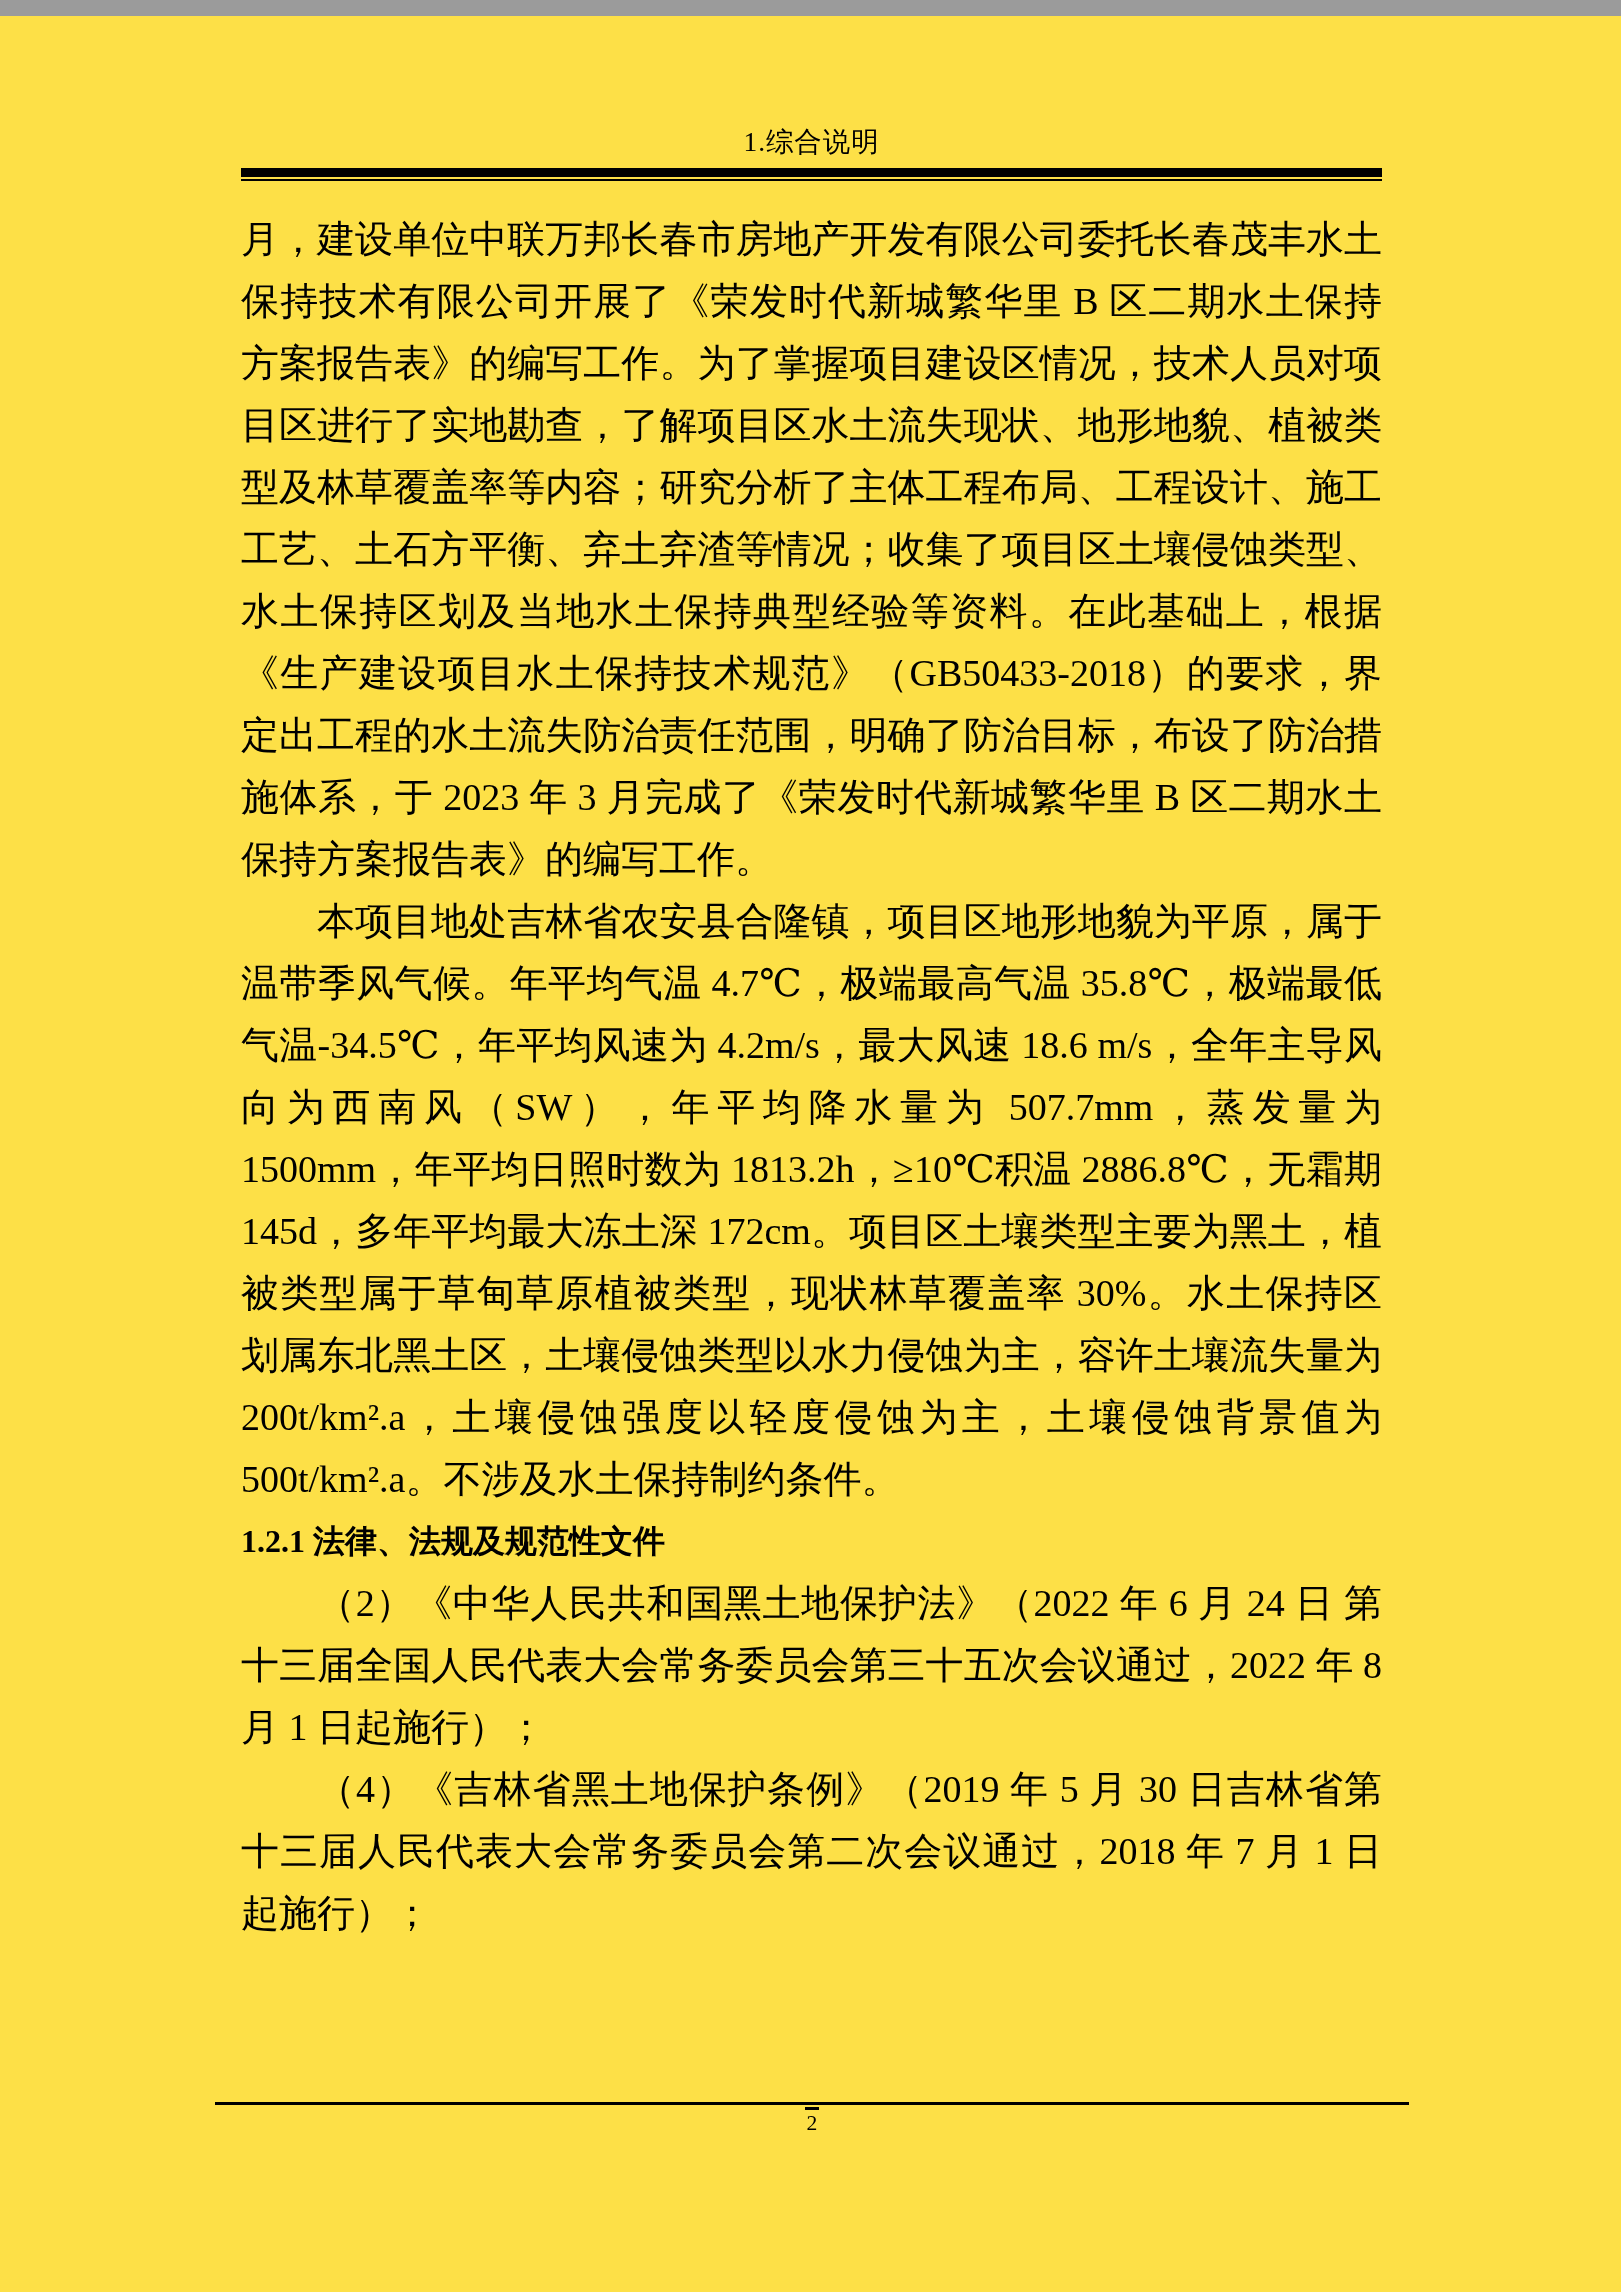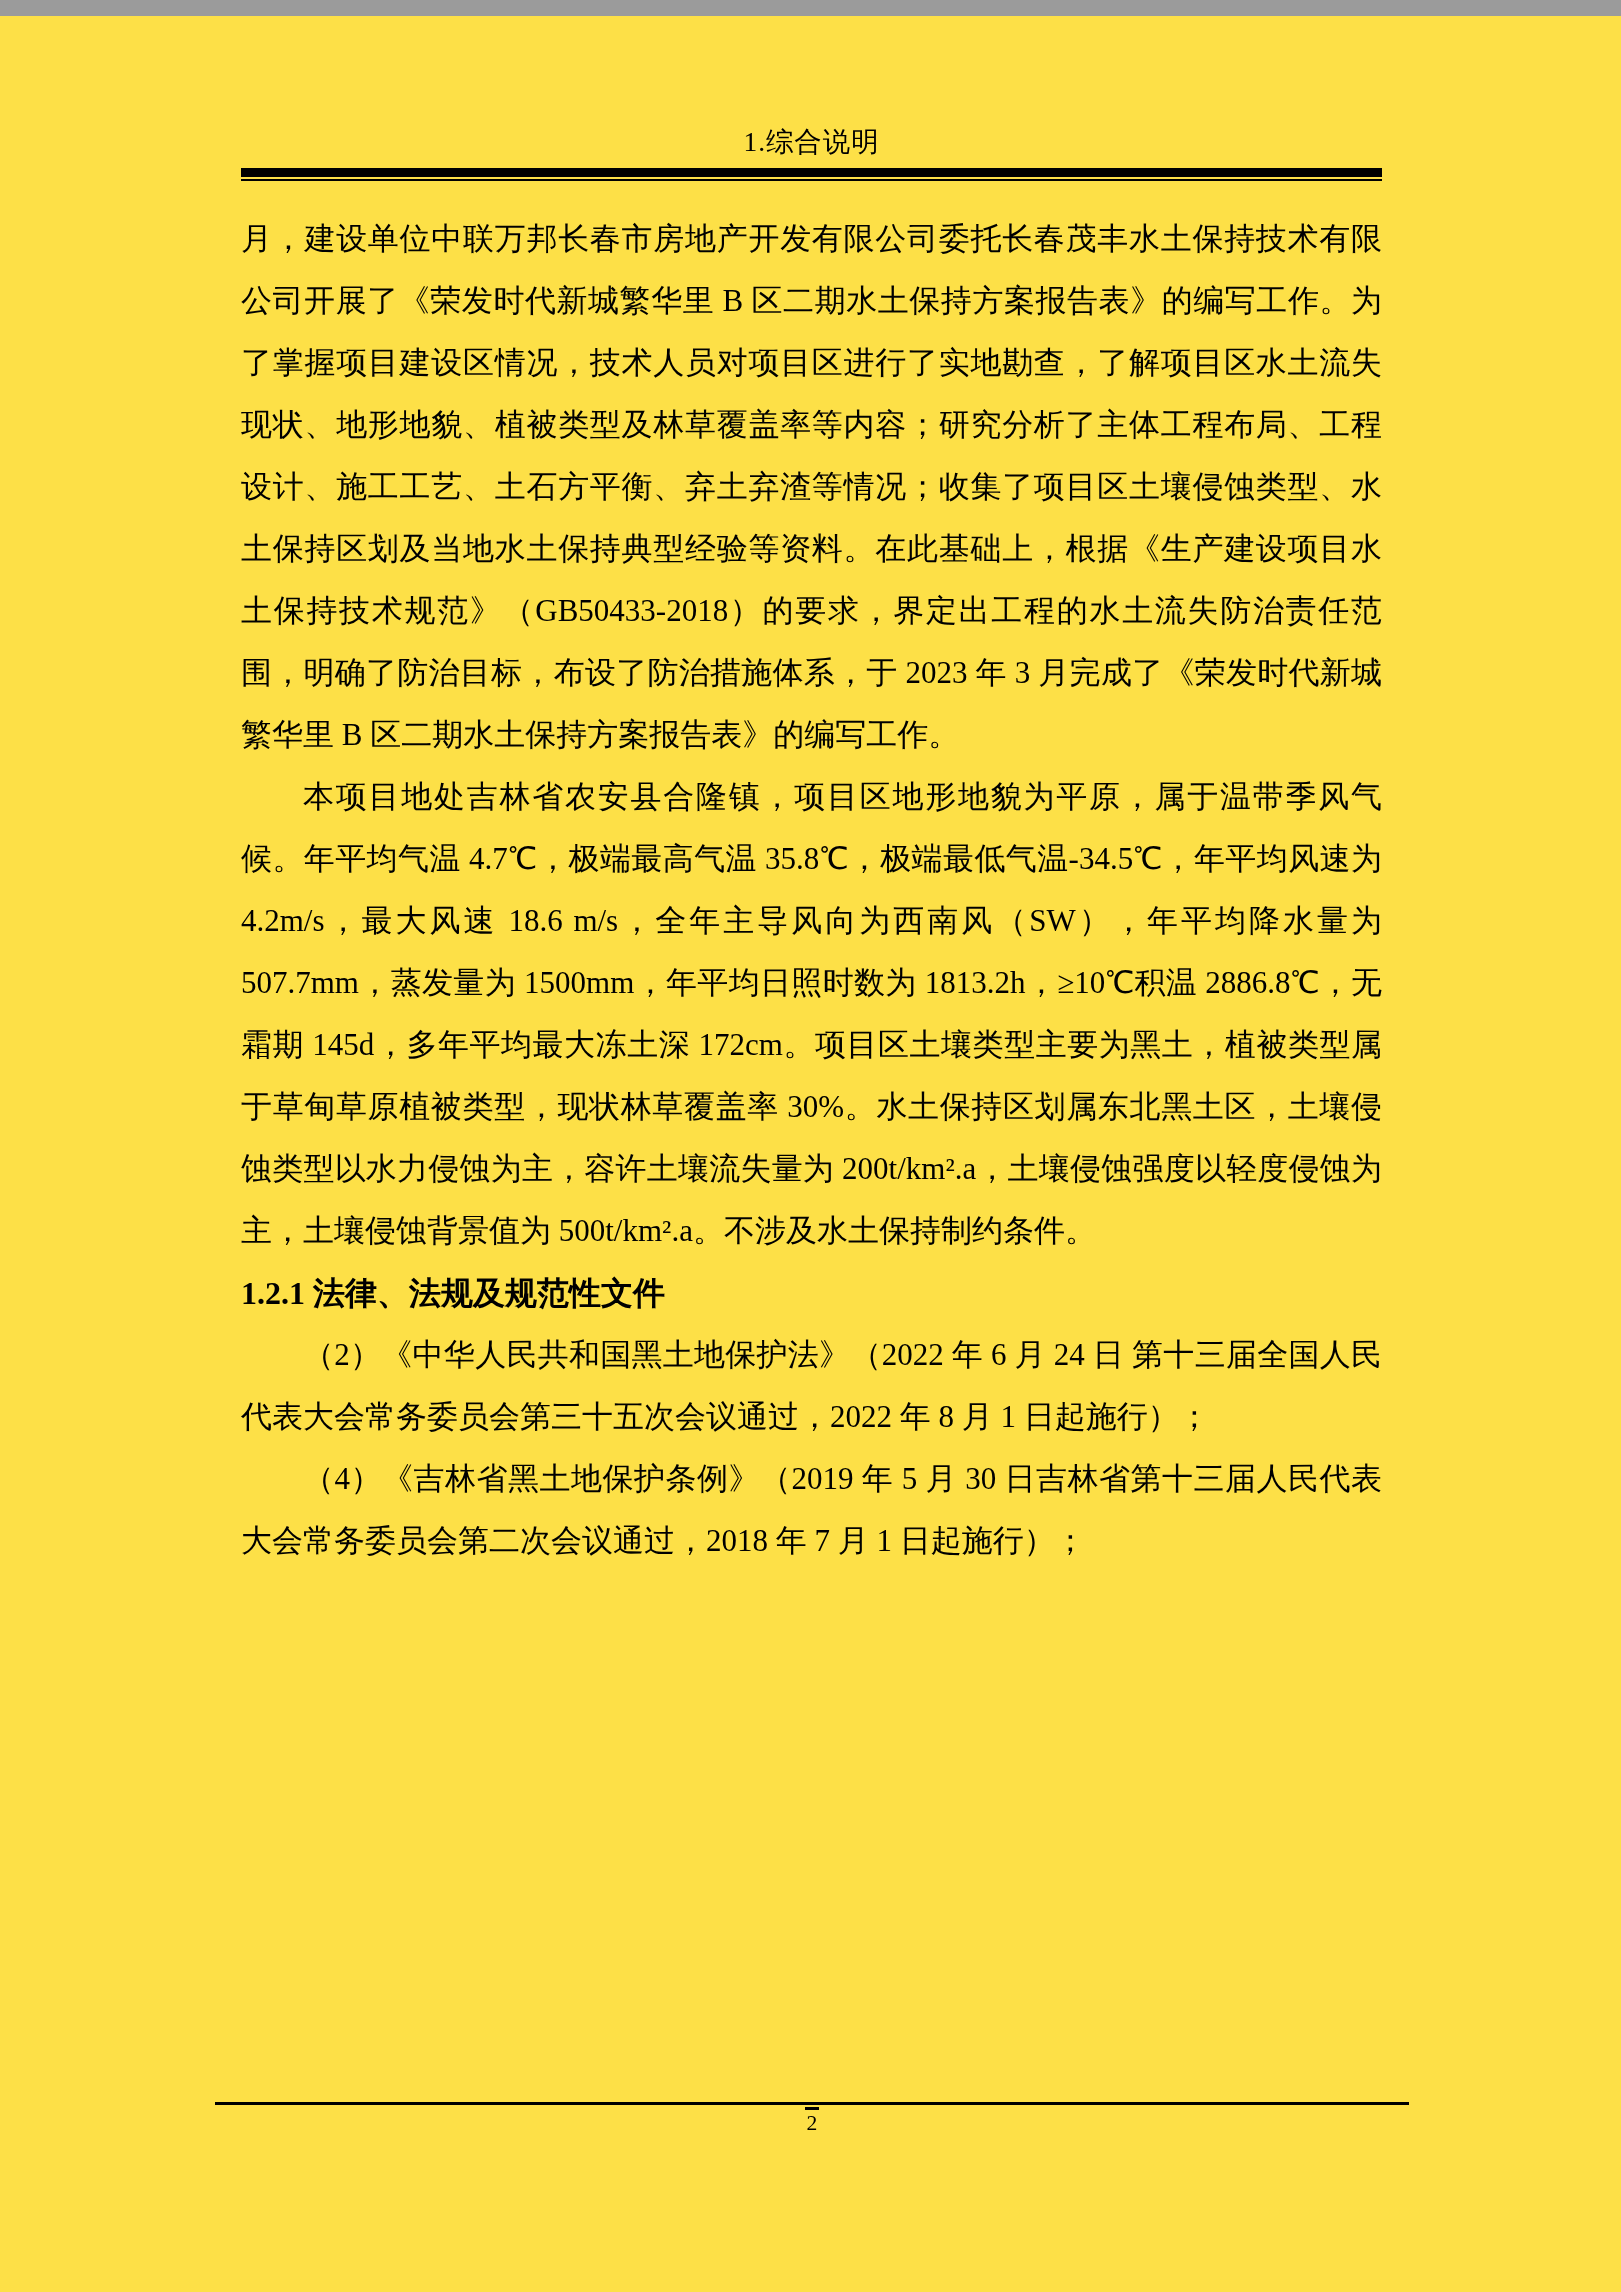--- a/index.html
+++ b/index.html
@@ -41,27 +41,26 @@
   }
   .content {
     position: absolute;
     top: 192px;
     left: 241px;
     right: 239px;
   }
   .content p, .content h2, .content h3 {
     margin: 0;
     padding: 0;
-    font-size: 31px;
+    font-size: 38px;
     line-height: 62px;
     text-align: justify;
   }
   .content p.indent {
     text-indent: 2em;
-    font-family: Liberation Serif, serif;
   }
   .content h2, .content h3 {
     font-size: 32px;
     font-weight: bold;
     text-align: left;
   }
   .footer {
     position: absolute;
     top: 2086px;
     left: 215px;

